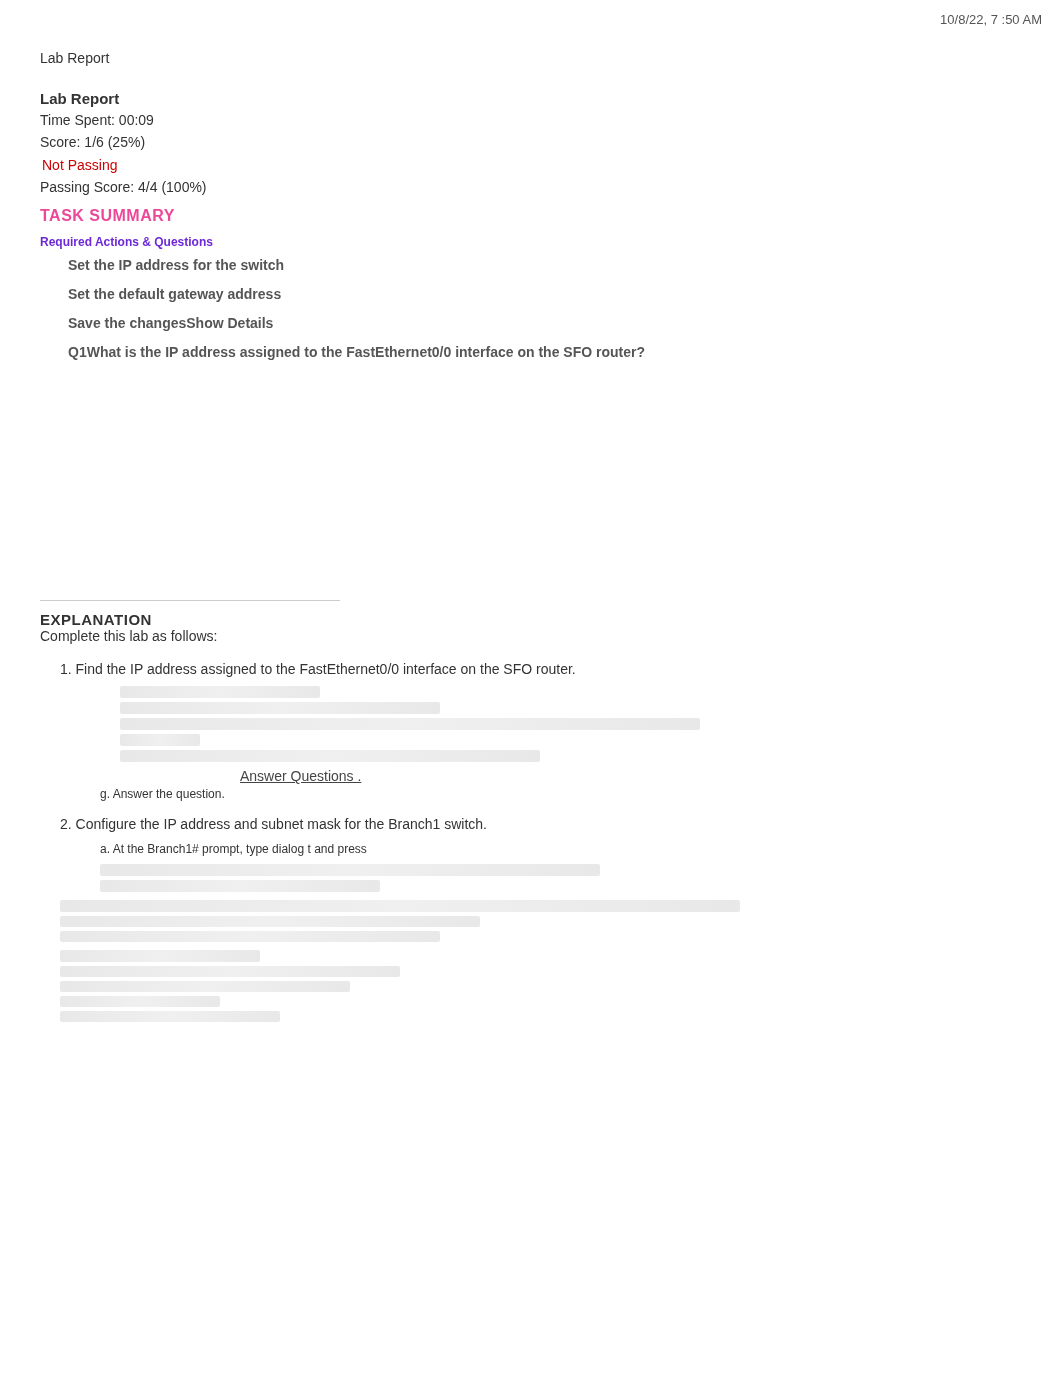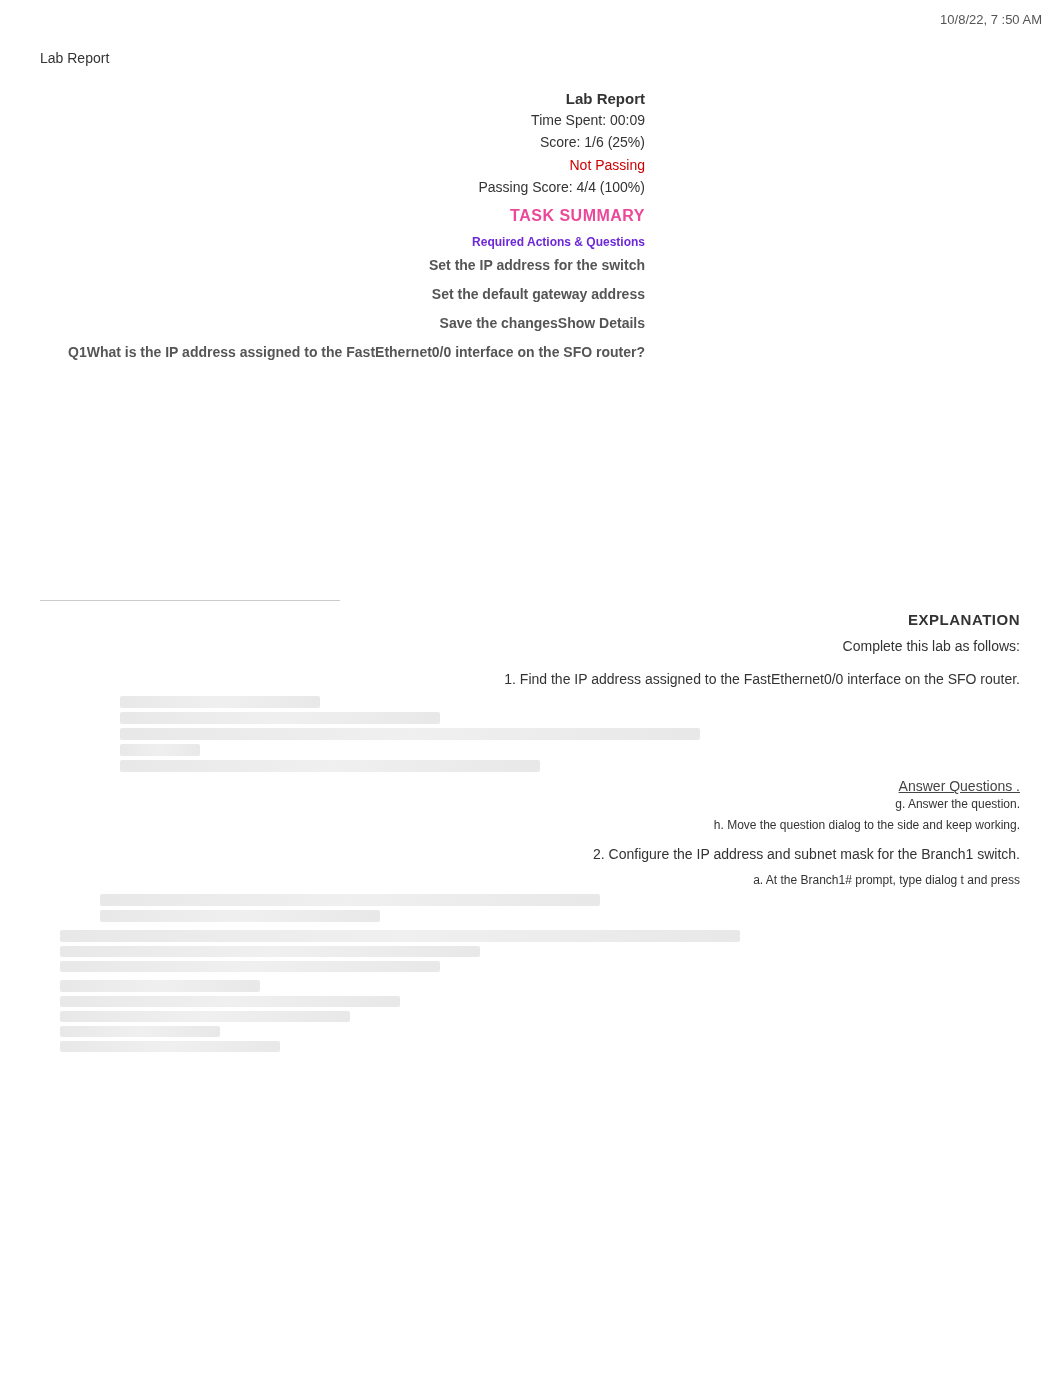--- a/index.html
+++ b/index.html
@@ -1,15 +1,15 @@
 <!DOCTYPE html>
 <html><head>
   <meta charset="utf-8">
   <style>
-    * { margin: 0; padding: 0; box-sizing: border-box; text-align: right; }
+    * { margin: 0; padding: 0; box-sizing: border-box; }
     body {
       font-family: Arial, sans-serif;
       font-size: 14px;
       background: #fff;
       color: #333;
       width: 1062px;
       min-height: 1377px;
       position: relative;
     }
     .timestamp {
@@ -88,21 +88,20 @@
       border: none;
       border-top: 1px solid #ccc;
       margin-bottom: 10px;
       width: 300px;
     }
     .explanation-title {
       font-size: 15px;
       font-weight: bold;
       letter-spacing: 0.5px;
       color: #333;
-      margin-bottom: 10px;
     }
     .explanation-intro {
       font-size: 14px;
       color: #333;
       margin-bottom: 14px;
     }
     .explanation-step {
       font-size: 14px;
       color: #333;
       margin-bottom: 6px;
@@ -215,21 +214,20 @@
     <div class="blurred-line"></div>
     <div class="blurred-line"></div>
     <div class="blurred-line" style="width:80px;"></div>
     <div class="blurred-line" style="width:420px;"></div>
   </div>
 
   <div class="answer-questions-line">Answer Questions .</div>
 
   <div class="sub-steps">
     <div class="sub-step">g. Answer the question.</div>
-    <div class="sub-step">h. Move the question dialog to the side and keep working.</div>
   </div>
 
   <div class="step2-area">
     <div class="explanation-step explanation-step-main">2. Configure the IP address and subnet mask for the Branch1 switch.</div>
     <div class="sub-steps">
       <div class="sub-step">a. At the Branch1# prompt, type dialog t and press</div>
     </div>
 
     <div class="blurred-area2">
       <div class="blurred-line"></div>

